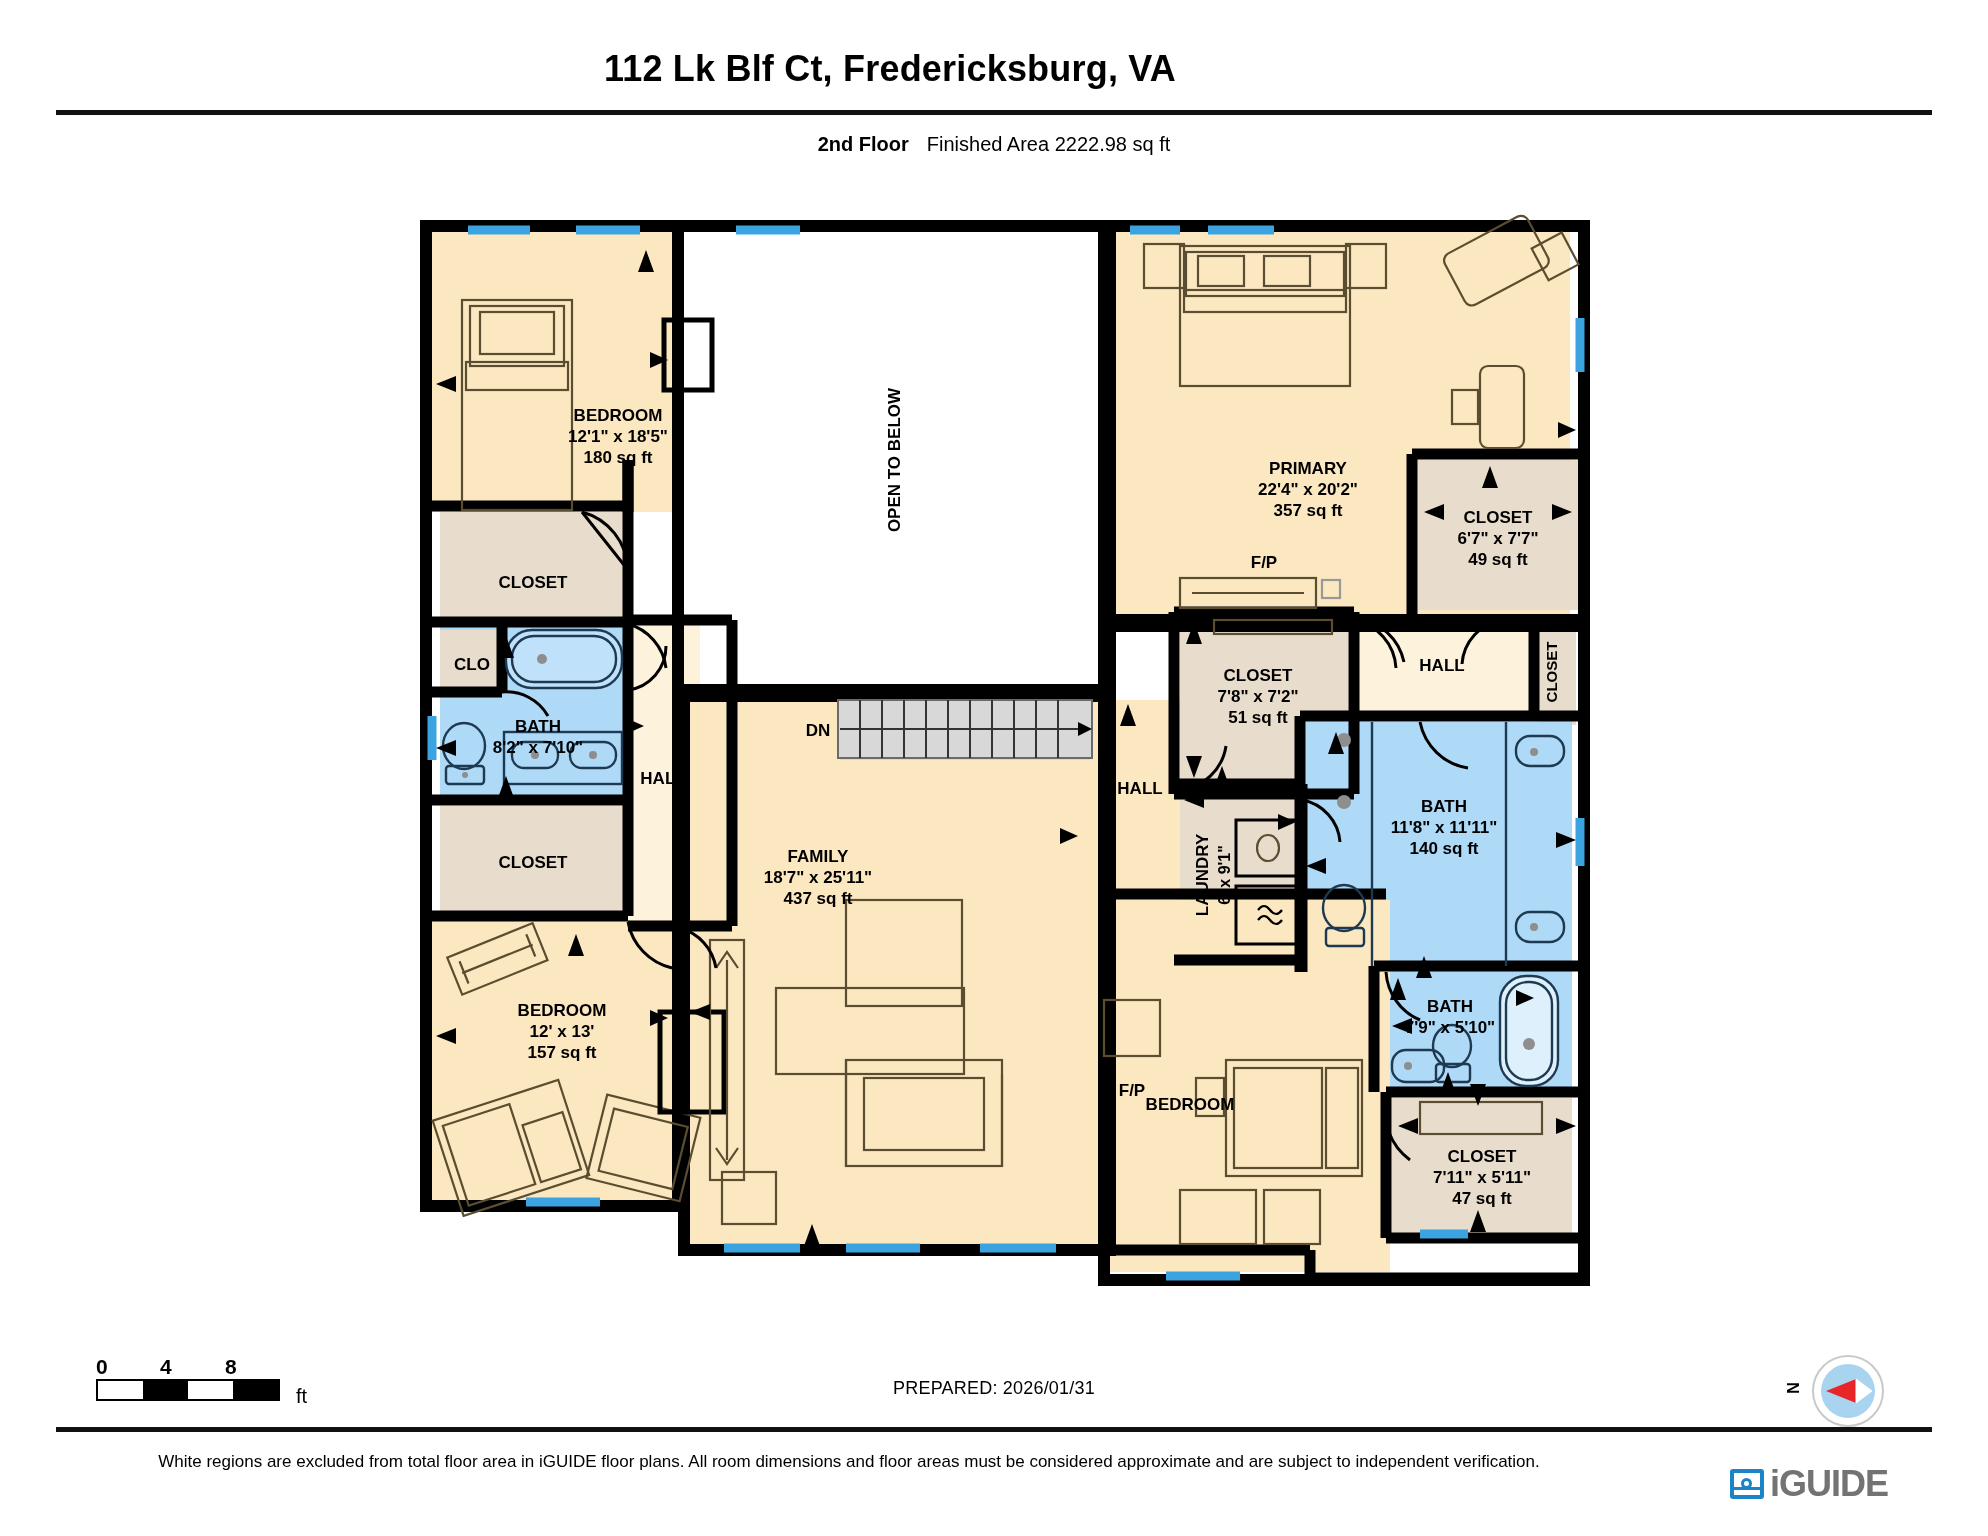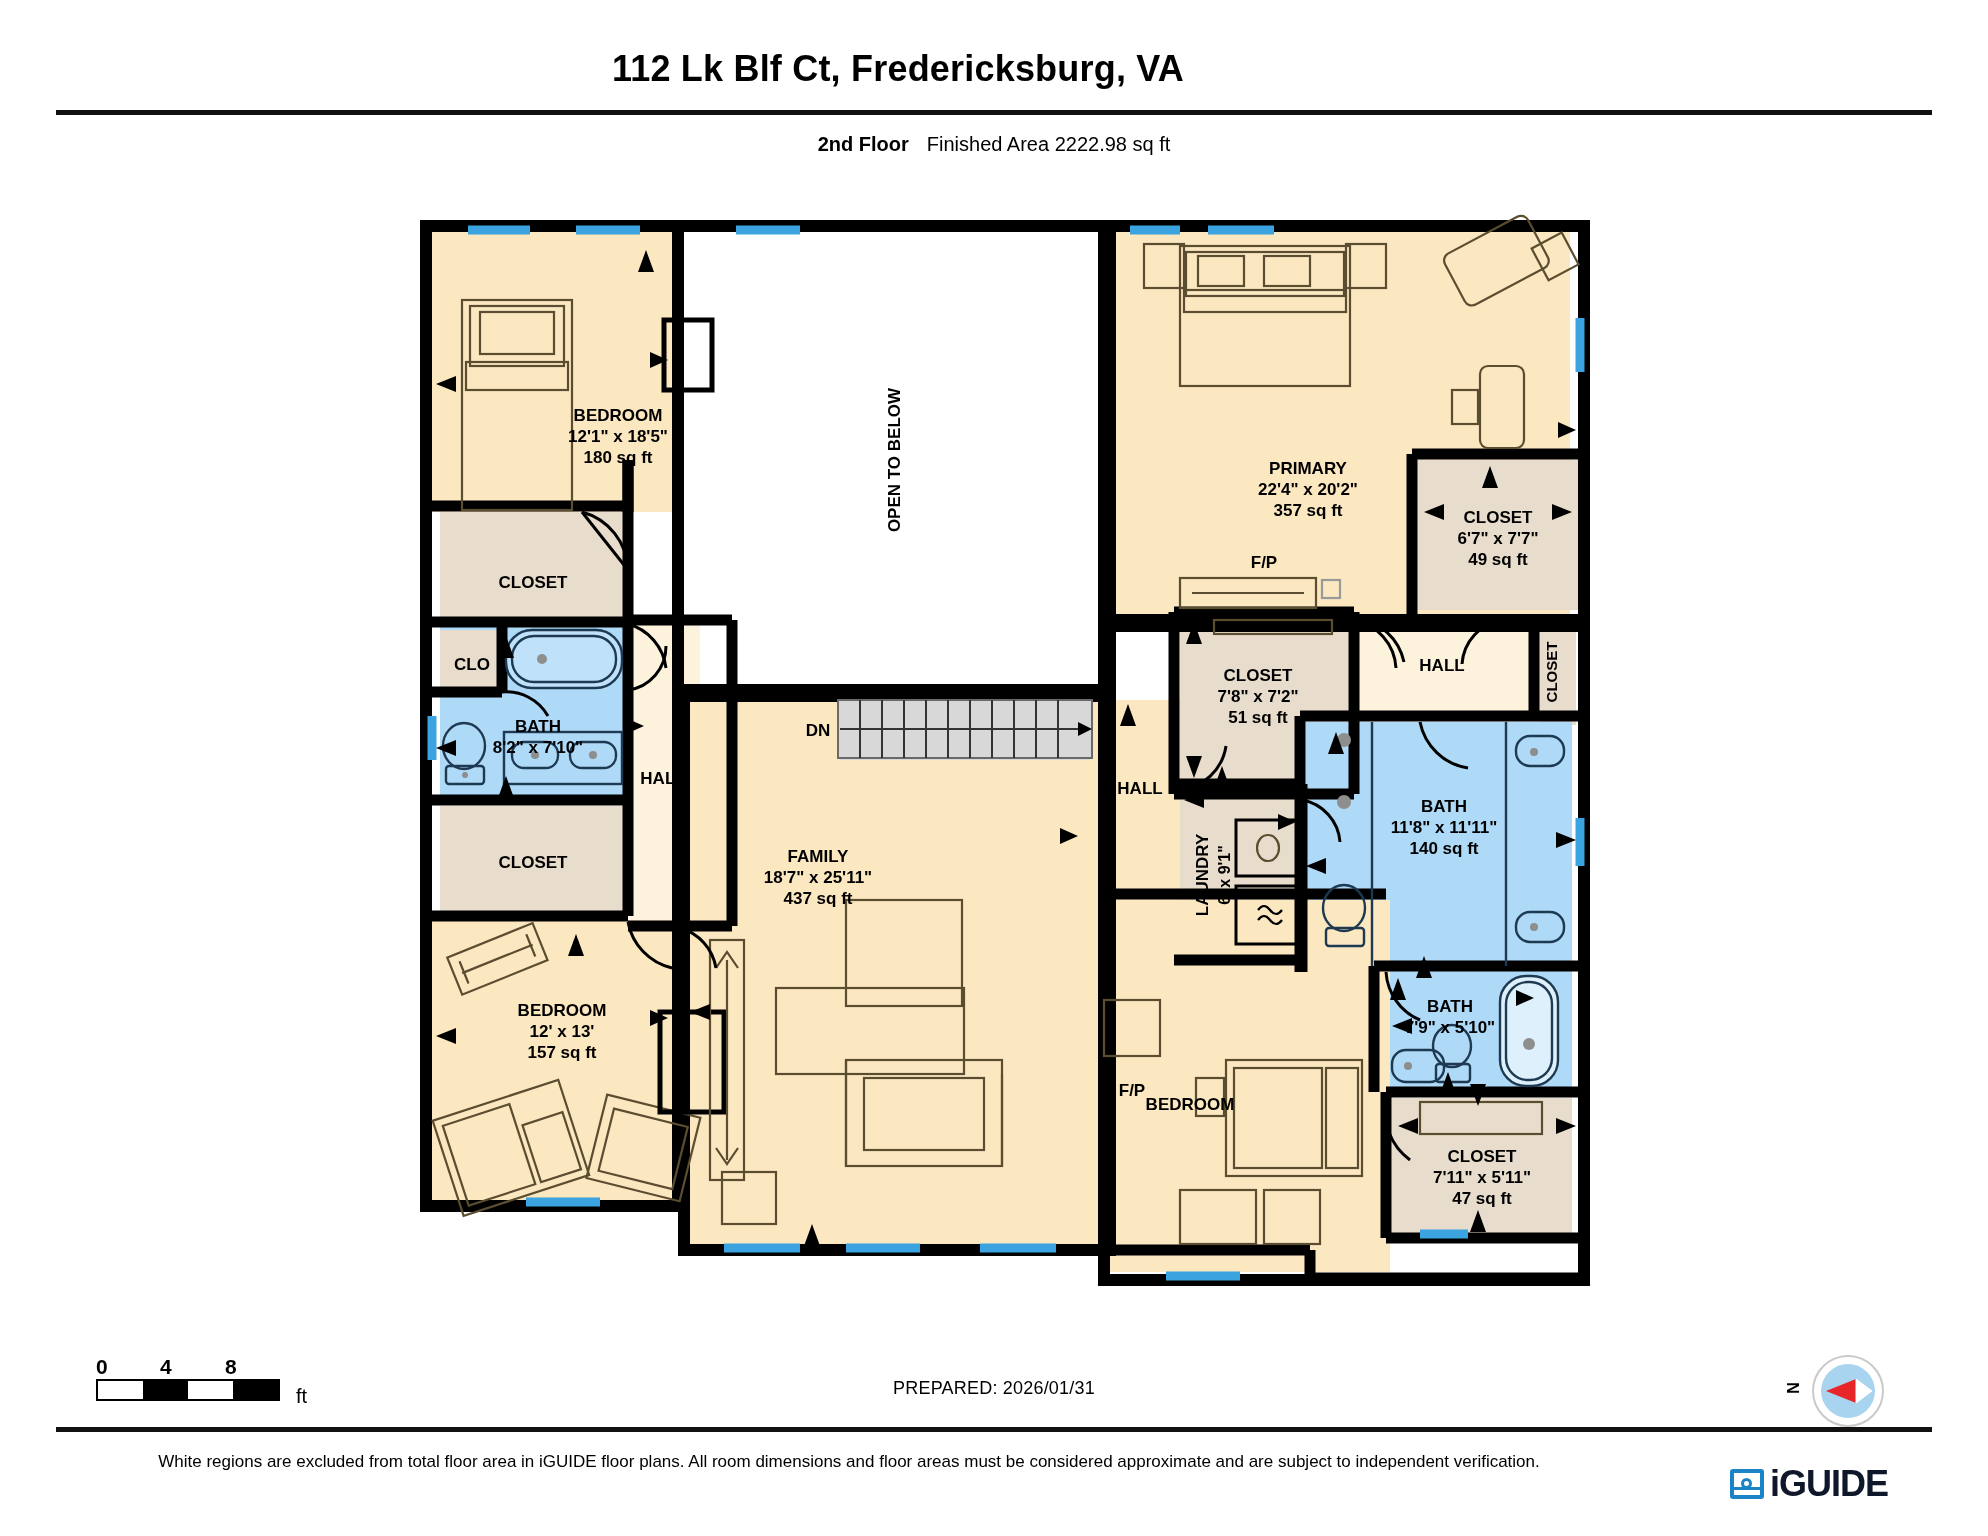--- a/index.html
+++ b/index.html
@@ -1,21 +1,21 @@
 <!DOCTYPE html>
 <html><head>
 <meta charset="utf-8">
 <style>
   html,body{margin:0;padding:0;background:#ffffff;}
   body{width:1988px;height:1536px;font-family:"Liberation Sans",sans-serif;color:#000;overflow:hidden;}
   .page{position:relative;width:1988px;height:1536px;}
 
   
   .title{
-    position:absolute;left:12px;top:48px;width:1772px;text-align:center;
+    position:absolute;left:4px;top:48px;width:1772px;text-align:center;
     font-size:36px;font-weight:bold;letter-spacing:.2px;
   }
   .rule-top{position:absolute;left:56px;top:110px;width:1876px;height:5px;background:#111;}
   .rule-bottom{position:absolute;left:56px;top:1427px;width:1876px;height:5px;background:#111;}
   .subtitle{
     position:absolute;left:0;top:133px;width:1988px;text-align:center;font-size:20px;
   }
   .subtitle b{font-weight:bold;}
   .subtitle .sp{display:inline-block;width:18px;}
 
@@ -35,21 +35,21 @@
   .prepared{position:absolute;left:0;top:1378px;width:1988px;text-align:center;font-size:18px;letter-spacing:.2px;}
   .disclaimer{position:absolute;left:0;top:1452px;width:1698px;text-align:center;font-size:17px;}
 
   
   .compass{position:absolute;left:1812px;top:1355px;width:78px;height:78px;}
   .compass .ring{position:absolute;left:0;top:0;width:72px;height:72px;border-radius:50%;border:2px solid #c9c9c9;background:#fff;box-sizing:border-box;}
   .compass .disc{position:absolute;left:9px;top:9px;width:54px;height:54px;border-radius:50%;background:#a8d4ef;}
   .compass .nlabel{position:absolute;left:-24px;top:24px;font-size:16px;font-weight:bold;transform:rotate(-90deg);}
 
   
-  .iguide{position:absolute;left:1730px;top:1461px;width:190px;height:46px;display:flex;align-items:center;gap:6px;color:#0f172a;}
+  .iguide{position:absolute;left:1730px;top:1461px;width:190px;height:46px;display:flex;align-items:center;gap:6px;color:#737373;}
   .ig-mark{width:34px;height:30px;border:4px solid #1a84c7;border-radius:3px;box-sizing:border-box;position:relative;}
   .ig-mark:before{content:"";position:absolute;left:7px;top:5px;width:11px;height:11px;border:3px solid #1a84c7;border-radius:50%;box-sizing:border-box;}
   .ig-mark:after{content:"";position:absolute;left:0;bottom:5px;width:26px;height:3px;background:#1a84c7;}
   .ig-text{font-size:36px;font-weight:bold;letter-spacing:-1px;line-height:1;}
 </style>
 </head>
 <body>
 
 <div class="page">
 

